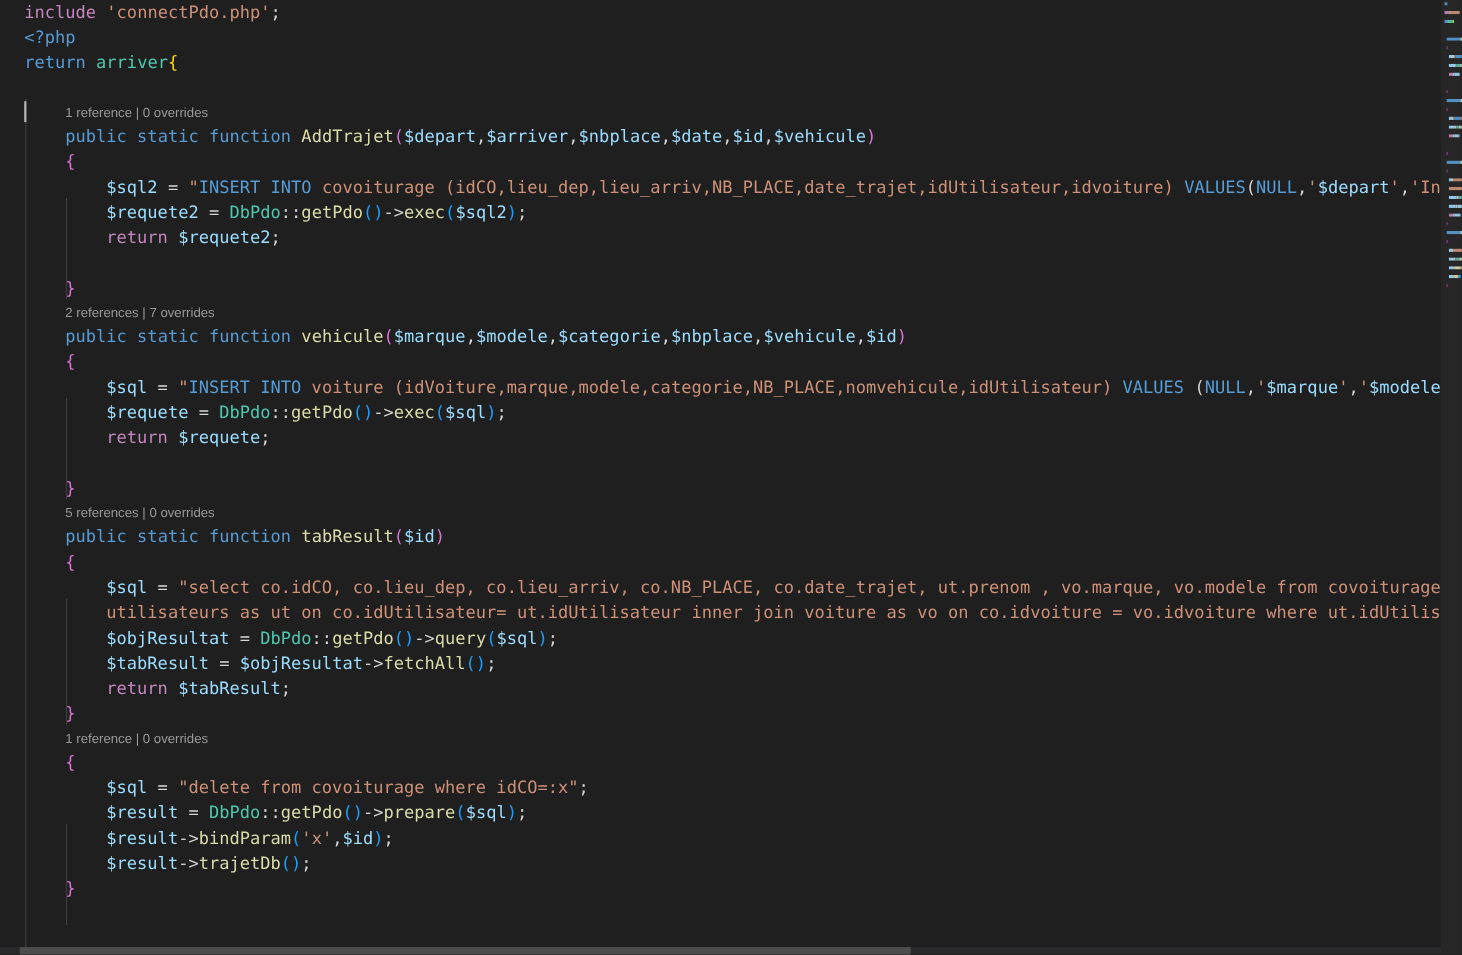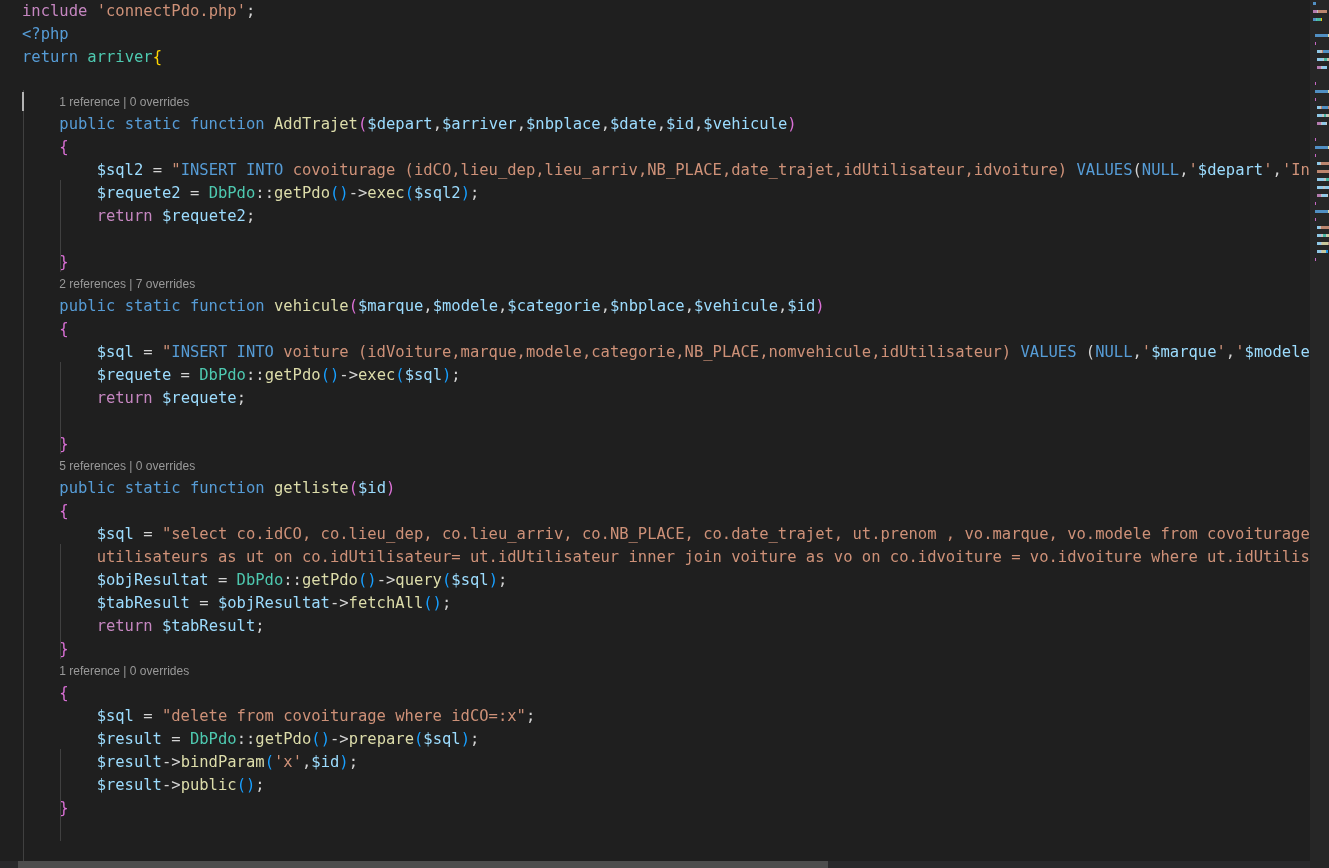--- a/index.html
+++ b/index.html
@@ -87,34 +87,34 @@
         <div class="line code" style="padding-left: 59.32px;"><span style="color: rgb(218, 112, 214);">}</span></div>
         <div class="line lens" style="padding-left: 59.32px; color: rgb(153, 153, 153);">2 references | 7 overrides</div>
         <div class="line code" style="padding-left: 59.32px;"><span style="color: rgb(86, 156, 214);">public static function</span><span style="color: rgb(212, 212, 212);"> </span><span style="color: rgb(220, 220, 170);">vehicule</span><span style="color: rgb(218, 112, 214);">(</span><span style="color: rgb(156, 220, 254);">$marque</span><span style="color: rgb(212, 212, 212);">,</span><span style="color: rgb(156, 220, 254);">$modele</span><span style="color: rgb(212, 212, 212);">,</span><span style="color: rgb(156, 220, 254);">$categorie</span><span style="color: rgb(212, 212, 212);">,</span><span style="color: rgb(156, 220, 254);">$nbplace</span><span style="color: rgb(212, 212, 212);">,</span><span style="color: rgb(156, 220, 254);">$vehicule</span><span style="color: rgb(212, 212, 212);">,</span><span style="color: rgb(156, 220, 254);">$id</span><span style="color: rgb(218, 112, 214);">)</span></div>
         <div class="line code" style="padding-left: 59.32px;"><span style="color: rgb(218, 112, 214);">{</span></div>
         <div class="line code" style="padding-left: 96.64px;"><span style="color: rgb(156, 220, 254);">$sql</span><span style="color: rgb(212, 212, 212);"> = </span><span style="color: rgb(206, 145, 120);">"</span><span style="color: rgb(86, 156, 214);">INSERT INTO</span><span style="color: rgb(206, 145, 120);"> voiture (idVoiture,marque,modele,categorie,NB_PLACE,nomvehicule,idUtilisateur) </span><span style="color: rgb(86, 156, 214);">VALUES</span><span style="color: rgb(212, 212, 212);"> (</span><span style="color: rgb(86, 156, 214);">NULL</span><span style="color: rgb(212, 212, 212);">,</span><span style="color: rgb(206, 145, 120);">'</span><span style="color: rgb(156, 220, 254);">$marque</span><span style="color: rgb(206, 145, 120);">'</span><span style="color: rgb(212, 212, 212);">,</span><span style="color: rgb(206, 145, 120);">'</span><span style="color: rgb(156, 220, 254);">$modele</span><span style="color: rgb(206, 145, 120);">'</span></div>
         <div class="line code" style="padding-left: 96.64px;"><span style="color: rgb(156, 220, 254);">$requete</span><span style="color: rgb(212, 212, 212);"> = </span><span style="color: rgb(78, 201, 176);">DbPdo</span><span style="color: rgb(212, 212, 212);">::</span><span style="color: rgb(220, 220, 170);">getPdo</span><span style="color: rgb(23, 159, 255);">()</span><span style="color: rgb(212, 212, 212);">-&gt;</span><span style="color: rgb(220, 220, 170);">exec</span><span style="color: rgb(23, 159, 255);">(</span><span style="color: rgb(156, 220, 254);">$sql</span><span style="color: rgb(23, 159, 255);">)</span><span style="color: rgb(212, 212, 212);">;</span></div>
         <div class="line code" style="padding-left: 96.64px;"><span style="color: rgb(197, 134, 192);">return</span><span style="color: rgb(212, 212, 212);"> </span><span style="color: rgb(156, 220, 254);">$requete</span><span style="color: rgb(212, 212, 212);">;</span></div>
         <div class="line code" style="padding-left: 96.64px;"></div>
         <div class="line code" style="padding-left: 59.32px;"><span style="color: rgb(218, 112, 214);">}</span></div>
         <div class="line lens" style="padding-left: 59.32px; color: rgb(153, 153, 153);">5 references | 0 overrides</div>
-        <div class="line code" style="padding-left: 59.32px;"><span style="color: rgb(86, 156, 214);">public static function</span><span style="color: rgb(212, 212, 212);"> </span><span style="color: rgb(220, 220, 170);">getliste</span><span style="color: rgb(218, 112, 214);">(</span><span style="color: rgb(156, 220, 254);">$id</span><span style="color: rgb(218, 112, 214);">)</span></div>
+        <div class="line code" style="padding-left: 59.32px;"><span style="color: rgb(86, 156, 214);">public static function</span><span style="color: rgb(212, 212, 212);"> </span><span style="color: rgb(220, 220, 170);">tabResult</span><span style="color: rgb(218, 112, 214);">(</span><span style="color: rgb(156, 220, 254);">$id</span><span style="color: rgb(218, 112, 214);">)</span></div>
         <div class="line code" style="padding-left: 59.32px;"><span style="color: rgb(218, 112, 214);">{</span></div>
         <div class="line code" style="padding-left: 96.64px;"><span style="color: rgb(156, 220, 254);">$sql</span><span style="color: rgb(212, 212, 212);"> = </span><span style="color: rgb(206, 145, 120);">"select co.idCO, co.lieu_dep, co.lieu_arriv, co.NB_PLACE, co.date_trajet, ut.prenom , vo.marque, vo.modele from covoiturage</span></div>
         <div class="line code" style="padding-left: 96.64px;"><span style="color: rgb(206, 145, 120);">utilisateurs as ut on co.idUtilisateur= ut.idUtilisateur inner join voiture as vo on co.idvoiture = vo.idvoiture where ut.idUtilisat</span></div>
         <div class="line code" style="padding-left: 96.64px;"><span style="color: rgb(156, 220, 254);">$objResultat</span><span style="color: rgb(212, 212, 212);"> = </span><span style="color: rgb(78, 201, 176);">DbPdo</span><span style="color: rgb(212, 212, 212);">::</span><span style="color: rgb(220, 220, 170);">getPdo</span><span style="color: rgb(23, 159, 255);">()</span><span style="color: rgb(212, 212, 212);">-&gt;</span><span style="color: rgb(220, 220, 170);">query</span><span style="color: rgb(23, 159, 255);">(</span><span style="color: rgb(156, 220, 254);">$sql</span><span style="color: rgb(23, 159, 255);">)</span><span style="color: rgb(212, 212, 212);">;</span></div>
         <div class="line code" style="padding-left: 96.64px;"><span style="color: rgb(156, 220, 254);">$tabResult</span><span style="color: rgb(212, 212, 212);"> = </span><span style="color: rgb(156, 220, 254);">$objResultat</span><span style="color: rgb(212, 212, 212);">-&gt;</span><span style="color: rgb(220, 220, 170);">fetchAll</span><span style="color: rgb(23, 159, 255);">()</span><span style="color: rgb(212, 212, 212);">;</span></div>
         <div class="line code" style="padding-left: 96.64px;"><span style="color: rgb(197, 134, 192);">return</span><span style="color: rgb(212, 212, 212);"> </span><span style="color: rgb(156, 220, 254);">$tabResult</span><span style="color: rgb(212, 212, 212);">;</span></div>
         <div class="line code" style="padding-left: 59.32px;"><span style="color: rgb(218, 112, 214);">}</span></div>
         <div class="line lens" style="padding-left: 59.32px; color: rgb(153, 153, 153);">1 reference | 0 overrides</div>
         <div class="line code" style="padding-left: 59.32px;"><span style="color: rgb(218, 112, 214);">{</span></div>
         <div class="line code" style="padding-left: 96.64px;"><span style="color: rgb(156, 220, 254);">$sql</span><span style="color: rgb(212, 212, 212);"> = </span><span style="color: rgb(206, 145, 120);">"delete from covoiturage where idCO=:x"</span><span style="color: rgb(212, 212, 212);">;</span></div>
         <div class="line code" style="padding-left: 96.64px;"><span style="color: rgb(156, 220, 254);">$result</span><span style="color: rgb(212, 212, 212);"> = </span><span style="color: rgb(78, 201, 176);">DbPdo</span><span style="color: rgb(212, 212, 212);">::</span><span style="color: rgb(220, 220, 170);">getPdo</span><span style="color: rgb(23, 159, 255);">()</span><span style="color: rgb(212, 212, 212);">-&gt;</span><span style="color: rgb(220, 220, 170);">prepare</span><span style="color: rgb(23, 159, 255);">(</span><span style="color: rgb(156, 220, 254);">$sql</span><span style="color: rgb(23, 159, 255);">)</span><span style="color: rgb(212, 212, 212);">;</span></div>
         <div class="line code" style="padding-left: 96.64px;"><span style="color: rgb(156, 220, 254);">$result</span><span style="color: rgb(212, 212, 212);">-&gt;</span><span style="color: rgb(220, 220, 170);">bindParam</span><span style="color: rgb(23, 159, 255);">(</span><span style="color: rgb(206, 145, 120);">'x'</span><span style="color: rgb(212, 212, 212);">,</span><span style="color: rgb(156, 220, 254);">$id</span><span style="color: rgb(23, 159, 255);">)</span><span style="color: rgb(212, 212, 212);">;</span></div>
-        <div class="line code" style="padding-left: 96.64px;"><span style="color: rgb(156, 220, 254);">$result</span><span style="color: rgb(212, 212, 212);">-&gt;</span><span style="color: rgb(220, 220, 170);">public</span><span style="color: rgb(23, 159, 255);">()</span><span style="color: rgb(212, 212, 212);">;</span></div>
+        <div class="line code" style="padding-left: 96.64px;"><span style="color: rgb(156, 220, 254);">$result</span><span style="color: rgb(212, 212, 212);">-&gt;</span><span style="color: rgb(220, 220, 170);">trajetDb</span><span style="color: rgb(23, 159, 255);">()</span><span style="color: rgb(212, 212, 212);">;</span></div>
         <div class="line code" style="padding-left: 59.32px;"><span style="color: rgb(218, 112, 214);">}</span></div>
       </div>
 
     <div class="guide" style="left:23px; top:90px; height:774px;"></div>
     <div class="guide" style="left:60px; top:180px; height:92px;"></div>
     <div class="guide" style="left:60px; top:362px; height:92px;"></div>
     <div class="guide" style="left:60px; top:544px; height:115px;"></div>
     <div class="guide" style="left:60px; top:749px; height:92px;"></div>
 
     <div class="caret" style="left:22px; top:92px;"></div>

